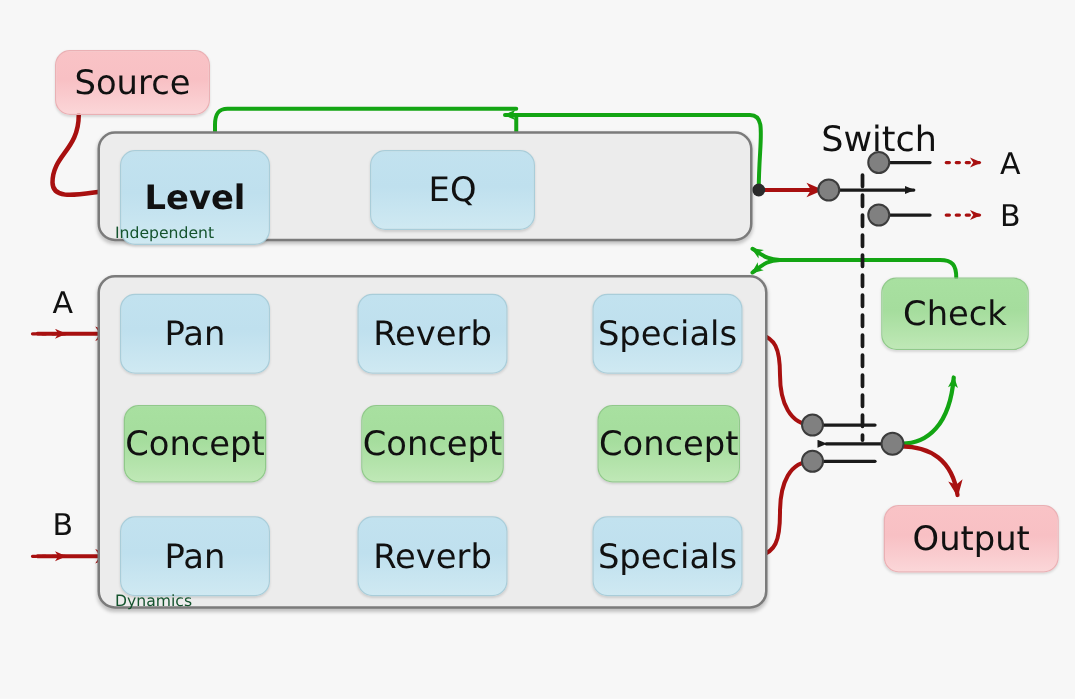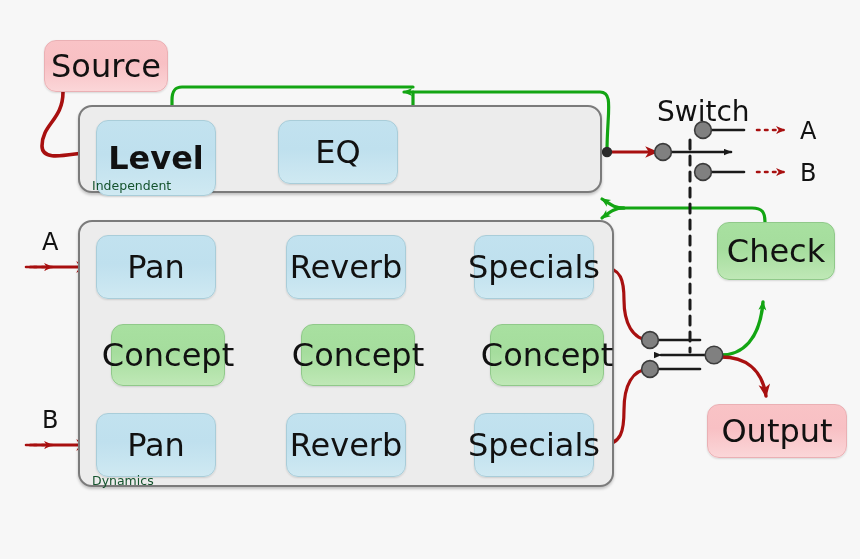--- a/index.html
+++ b/index.html
@@ -7,34 +7,33 @@
     font-family:"DejaVu Sans", sans-serif;
     width:860px;height:559px;overflow:hidden;position:relative;
     background:#f7f7f7;
   }
   #stage{position:absolute;left:0;top:0;width:860px;height:559px;background:#f7f7f7;}
   #wires{position:absolute;left:0;top:0;width:860px;height:559px;}
   .node{
     position:absolute;box-sizing:border-box;
     border-radius:12px;
     display:flex;align-items:center;justify-content:center;
-    color:#111;font-size:32px;line-height:1;
+    color:#111;font-size:27px;line-height:1;
     text-align:left;
     border:1px solid rgba(120,140,150,0.55);
     box-shadow:0 1px 2px rgba(0,0,0,0.13);
     z-index:4;
   }
   .node.blue{
     background:linear-gradient(180deg,#c2e2ef 0%,#bfe0ee 45%,#cfe9f2 100%);
     border-color:#a9cdd9;
   }
   .node.green{
     background:linear-gradient(180deg,#a8e0a0 0%,#a5dd9d 45%,#bfe8b6 100%);
     border-color:#90c98a;
-    margin-left:12px;
   }
   .node.pink{
     background:linear-gradient(180deg,#f9c3c6 0%,#f8c0c4 45%,#fbd6d8 100%);
     border-color:#eab0b4;
   }
   .group{
     position:absolute;box-sizing:border-box;
     background:#ececec;
     border:2px solid #7b7b7b;
     border-radius:14px;
@@ -168,21 +167,21 @@
   <div class="group" style="left:78px;top:105px;width:524px;height:88px;"></div>
   <div class="group-label" style="left:92px;top:178px;">Independent</div>
 
   <div class="group" style="left:78px;top:220px;width:536px;height:267px;"></div>
   <div class="group-label" style="left:92px;top:473px;">Dynamics</div>
 
   <div class="node pink" style="left:44px;top:40px;width:124px;height:52px;">Source</div>
 
   <div class="node blue" style="left:96px;top:120px;width:120px;height:76px;font-weight:bold;">Level</div>
 
-  <div class="node blue" style="left:278px;top:120px;width:120px;height:64px;">EQ</div>
+  <div class="node blue" style="left:296px;top:120px;width:132px;height:64px;">EQ</div>
 
 
   <div class="node blue" style="left:96px;top:235px;width:120px;height:64px;">Pan</div>
   <div class="node blue" style="left:286px;top:235px;width:120px;height:64px;">Reverb</div>
   <div class="node blue" style="left:474px;top:235px;width:120px;height:64px;">Specials</div>
 
   <div class="node green" style="left:99px;top:324px;width:114px;height:62px;">Concept</div>
   <div class="node green" style="left:289px;top:324px;width:114px;height:62px;">Concept</div>
   <div class="node green" style="left:478px;top:324px;width:114px;height:62px;">Concept</div>
 

